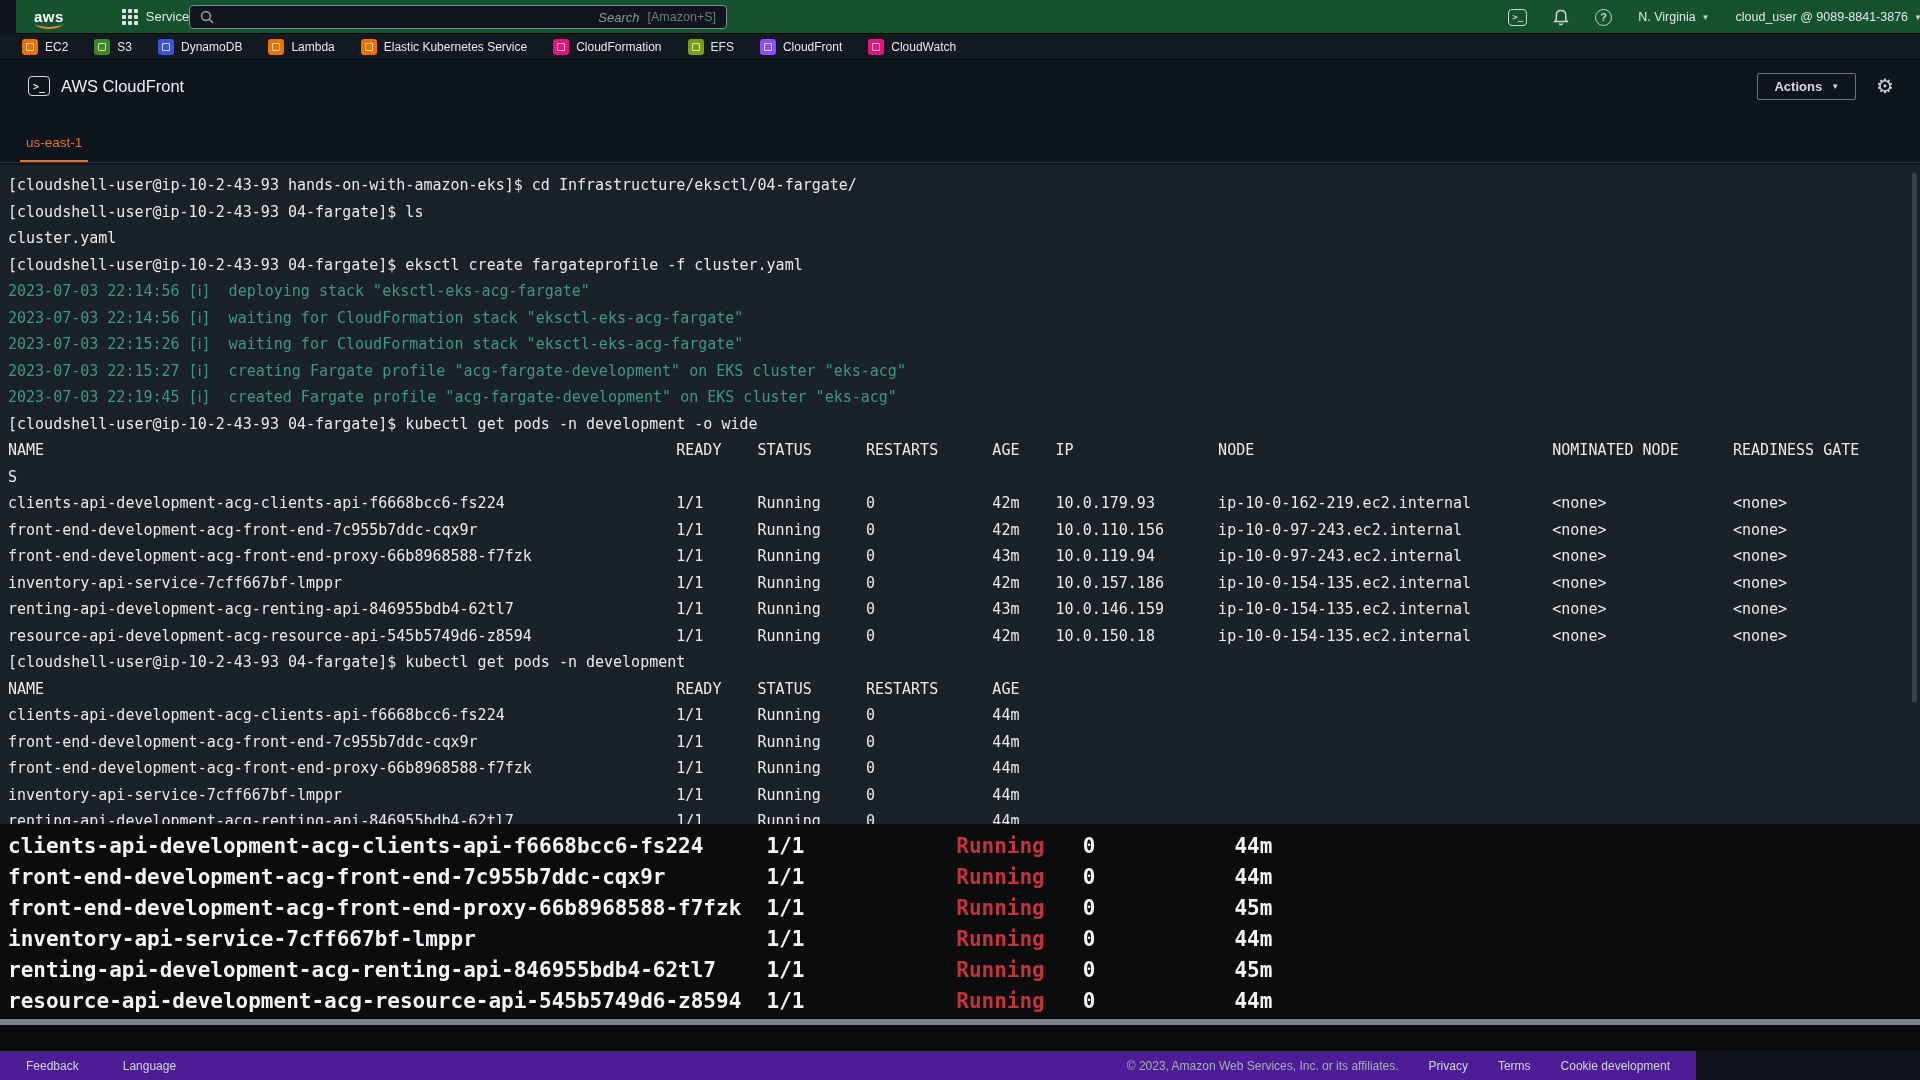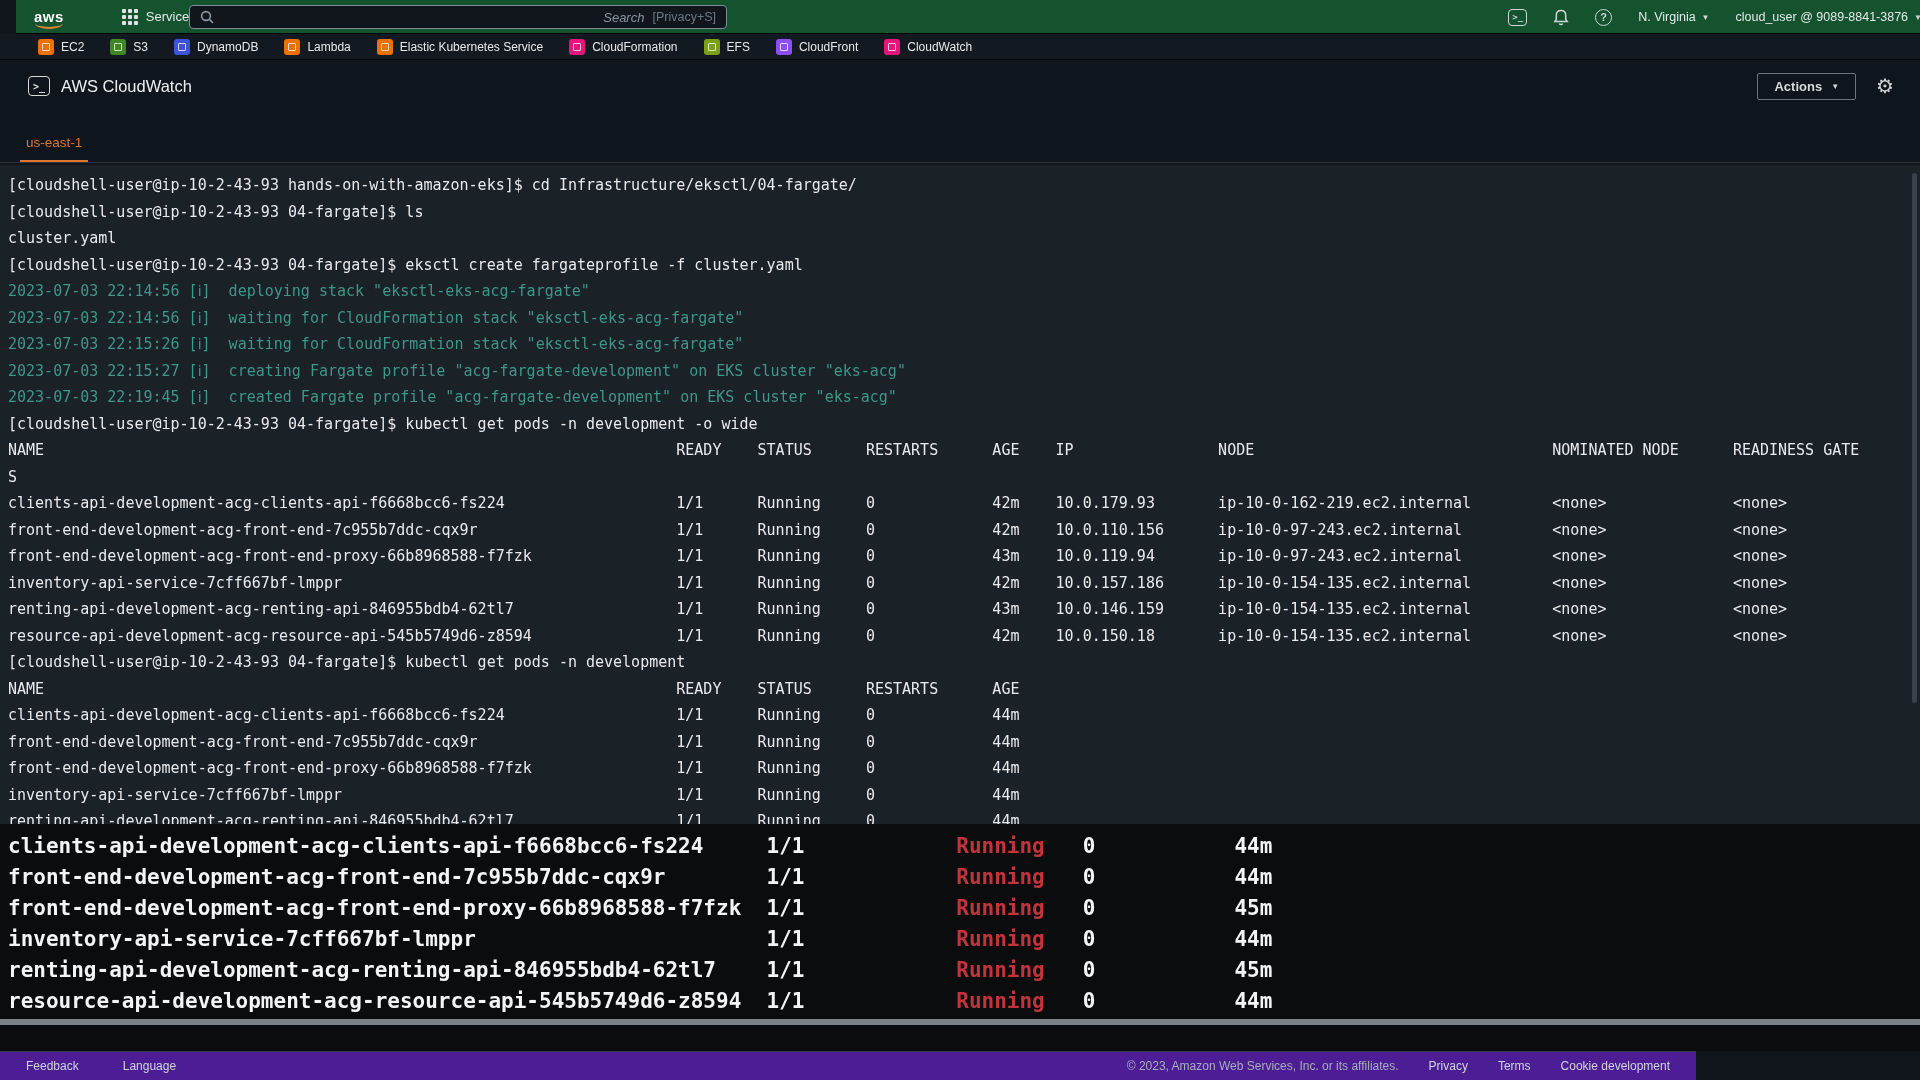--- a/index.html
+++ b/index.html
@@ -26,21 +26,21 @@
   .term-box { width:19px; height:17px; border:1.6px solid #cfd5da; border-radius:4px;
               color:#cfd5da; font-size:9px; font-weight:bold; display:flex; align-items:center; justify-content:center;
               font-family:"DejaVu Sans Mono", monospace; }
   .q-circle { width:17px; height:17px; border:1.6px solid #cfd5da; border-radius:50%;
               font-size:11px; font-weight:bold; display:flex; align-items:center; justify-content:center; }
   .nav-txt { color:#e3e8ec; font-size:12.5px; display:flex; align-items:center; gap:6px; cursor:pointer; }
   .caret { font-size:8px; color:#cfd5da; }
 
   
   .favbar { position:absolute; left:0; top:34px; width:1920px; height:26px; background:#131920;
-            display:flex; align-items:center; gap:26px; padding-left:38px; border-bottom:1px solid #05080b; }
+            display:flex; align-items:center; gap:26px; padding-left:22px; border-bottom:1px solid #05080b; }
   .fav-item { display:flex; align-items:center; gap:7px; color:#e6eaee; font-size:12px; cursor:pointer; }
   .fav-ic { width:16px; height:16px; border-radius:3px; flex:0 0 16px; position:relative; }
   .fav-ic:after { content:""; position:absolute; inset:4px; border:1.2px solid rgba(255,255,255,.75); border-radius:1px; }
 
   
   .cs-header { position:absolute; left:0; top:60px; width:1920px; height:53px; background:#0f151c;
                display:flex; align-items:center; border-bottom:1px solid #1b222a; }
   .cs-title-wrap { display:flex; align-items:center; gap:11px; margin-left:28px; }
   .cs-ic { width:22px; height:20px; border:1.8px solid #d5dbdb; border-radius:4px; color:#d5dbdb;
            font-size:10px; font-weight:bold; display:flex; align-items:center; justify-content:center;
@@ -106,21 +106,21 @@
       <span>Services</span>
     </div>
     <div class="search-wrap">
       <span>
         <svg width="14" height="14" viewBox="0 0 14 14">
             <circle cx="6" cy="6" r="4.4" fill="none" stroke="#8b95a1" stroke-width="1.6"></circle>
             <line x1="9.4" y1="9.4" x2="13" y2="13" stroke="#8b95a1" stroke-width="1.6"></line>
           </svg>
       </span>
       <span class="search-ph">Search</span>
-      <span class="search-sc">[Privacy+S]</span>
+      <span class="search-sc">[Amazon+S]</span>
     </div>
     <div class="nav-right">
       <span class="nav-ic">
           <span class="term-box">&gt;_</span>
         </span>
       <span class="nav-ic">
         <svg width="16" height="17" viewBox="0 0 16 17">
             <path d="M8 1.5c-2.9 0-4.7 2-4.7 4.8v4L1.8 12.6h12.4l-1.5-2.3v-4C12.7 3.5 10.9 1.5 8 1.5z" fill="none" stroke="#cfd5da" stroke-width="1.5"></path>
             <path d="M6.4 14.4a1.7 1.7 0 0 0 3.2 0" fill="none" stroke="#cfd5da" stroke-width="1.5"></path>
           </svg>
@@ -172,21 +172,21 @@
       </span>
       <span class="fav-item">
         <span class="fav-ic" style="background: rgb(231, 21, 123);"></span>
         <span>CloudWatch</span>
       </span>
     </nav>
 
   <div class="cs-header">
     <div class="cs-title-wrap">
       <span class="cs-ic">&gt;_</span>
-      <span class="cs-title">AWS CloudWatch</span>
+      <span class="cs-title">AWS CloudFront</span>
     </div>
     <div class="cs-right">
       <button class="actions-btn">
         <span>Actions</span>
           <span class="caret">▼</span>
       </button>
       <span class="gear">⚙</span>
     </div>
   </div>
 

